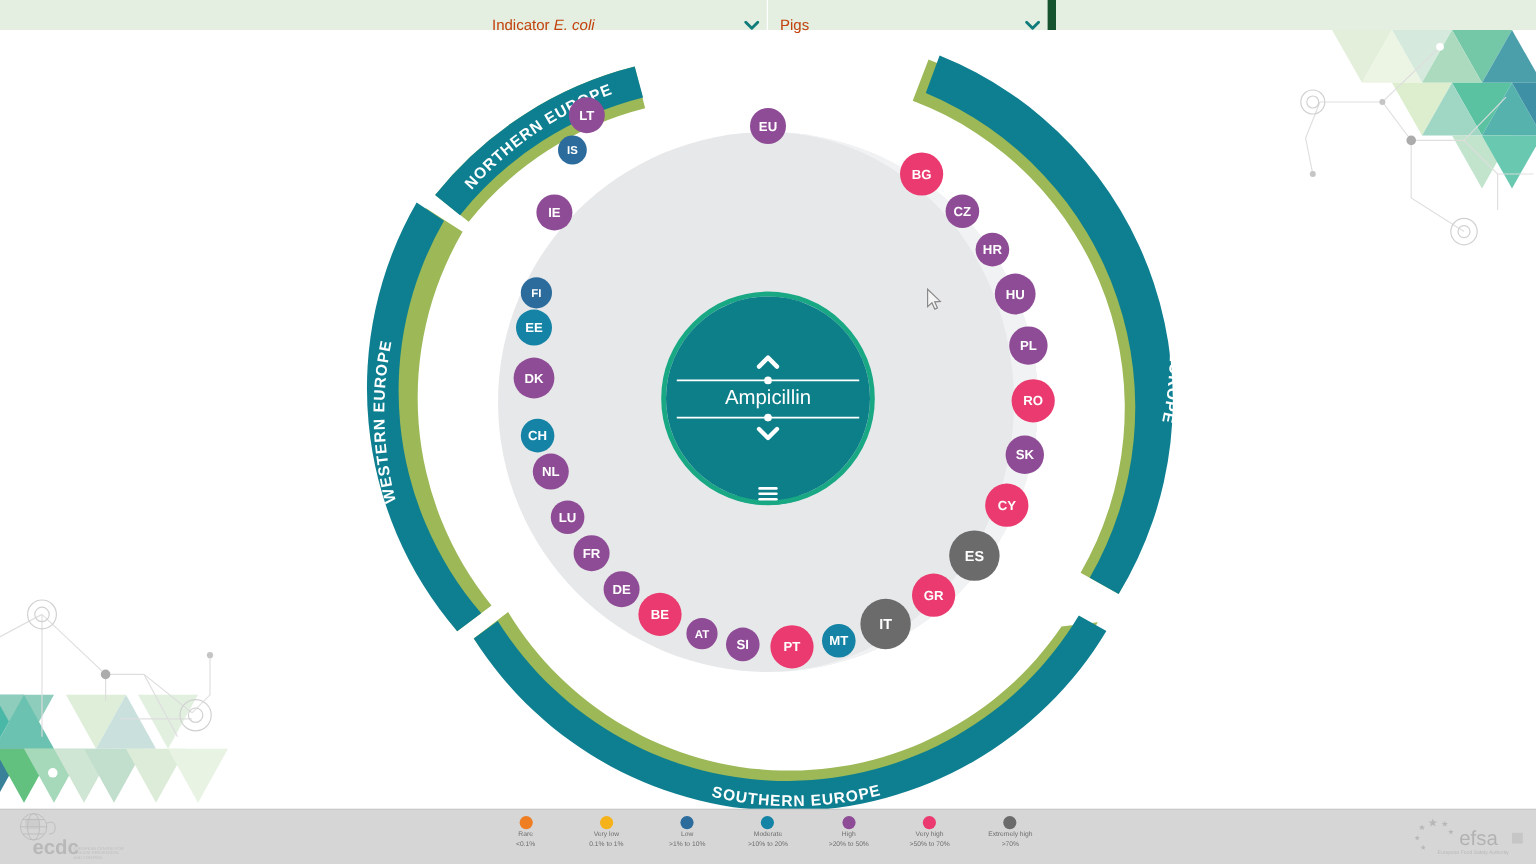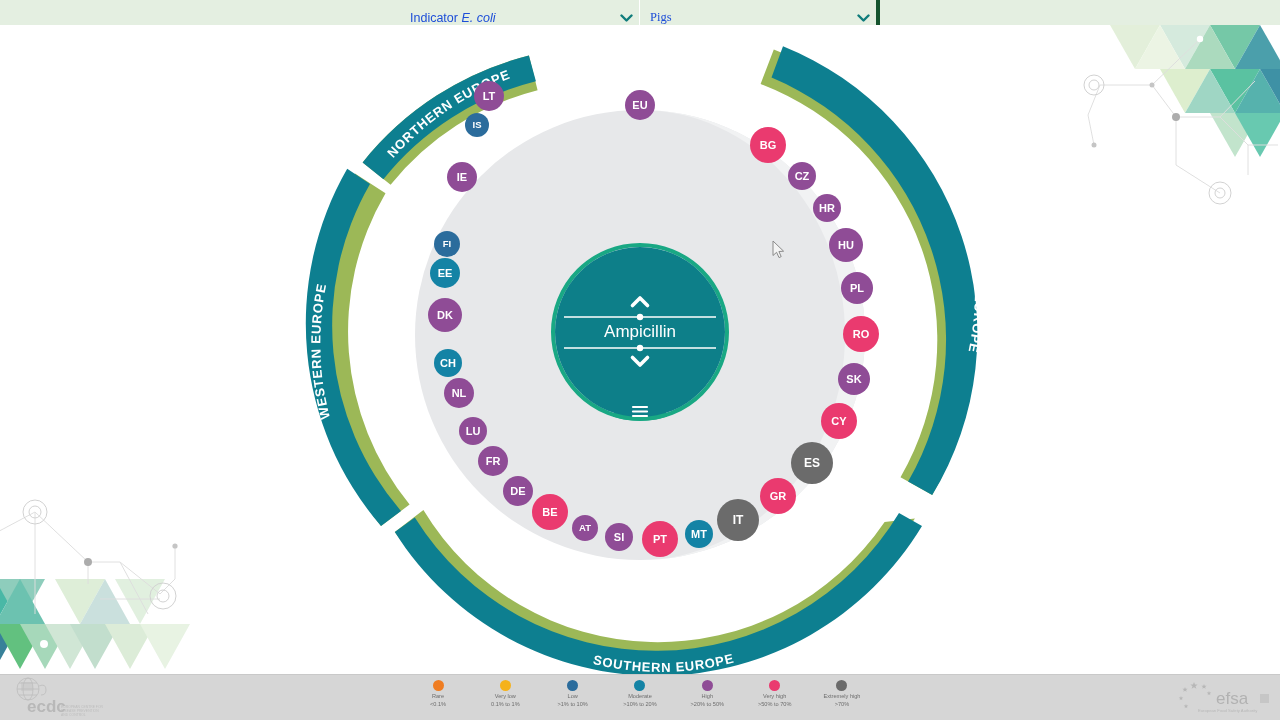--- a/index.html
+++ b/index.html
@@ -14,30 +14,30 @@
   
   .topbar {
     position: absolute; left: 0; top: 0; width: 1280px; height: 25px;
     background: #e4efe1;
     display: flex; align-items: stretch;
     z-index: 40;
   }
   .topbar .spacer-l { flex: 0 0 400px; }
   .filter {
     position: relative;
-    display: flex; align-items: flex-end;
+    display: flex; align-items: flex-start;
     height: 25px;
-    color: #1d4ed8;
+    color: #c2410c;
     font-size: 12.5px;
-    padding: 0 6px 0 10px;
+    padding: 14px 6px 0 10px;
     cursor: pointer;
     user-select: none;
   }
   .filter-indicator { flex: 0 0 240px; border-right: 1px solid #ffffff; }
-  .filter-species  { flex: 0 0 240px; border-right: 4px solid #14532d; font-family: Liberation Serif, serif; }
+  .filter-species  { flex: 0 0 240px; border-right: 7px solid #14532d; }
   .filter-rest     { flex: 1 1 auto; }
   .filter .lbl { flex: 1 1 auto; white-space: nowrap; }
   .filter .lbl em { font-style: italic; }
   .caret {
     flex: 0 0 auto; width: 14px; height: 14px; margin-left: 8px;
     display: flex; align-items: center; justify-content: center;
   }
   .caret svg { display: block; }
 
   

